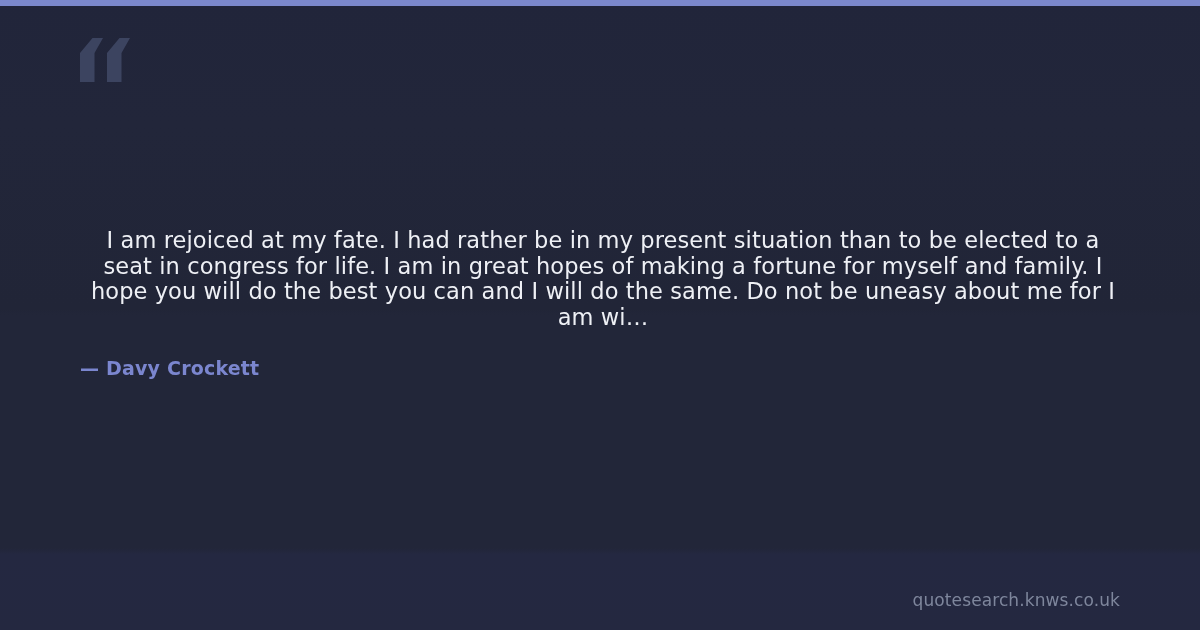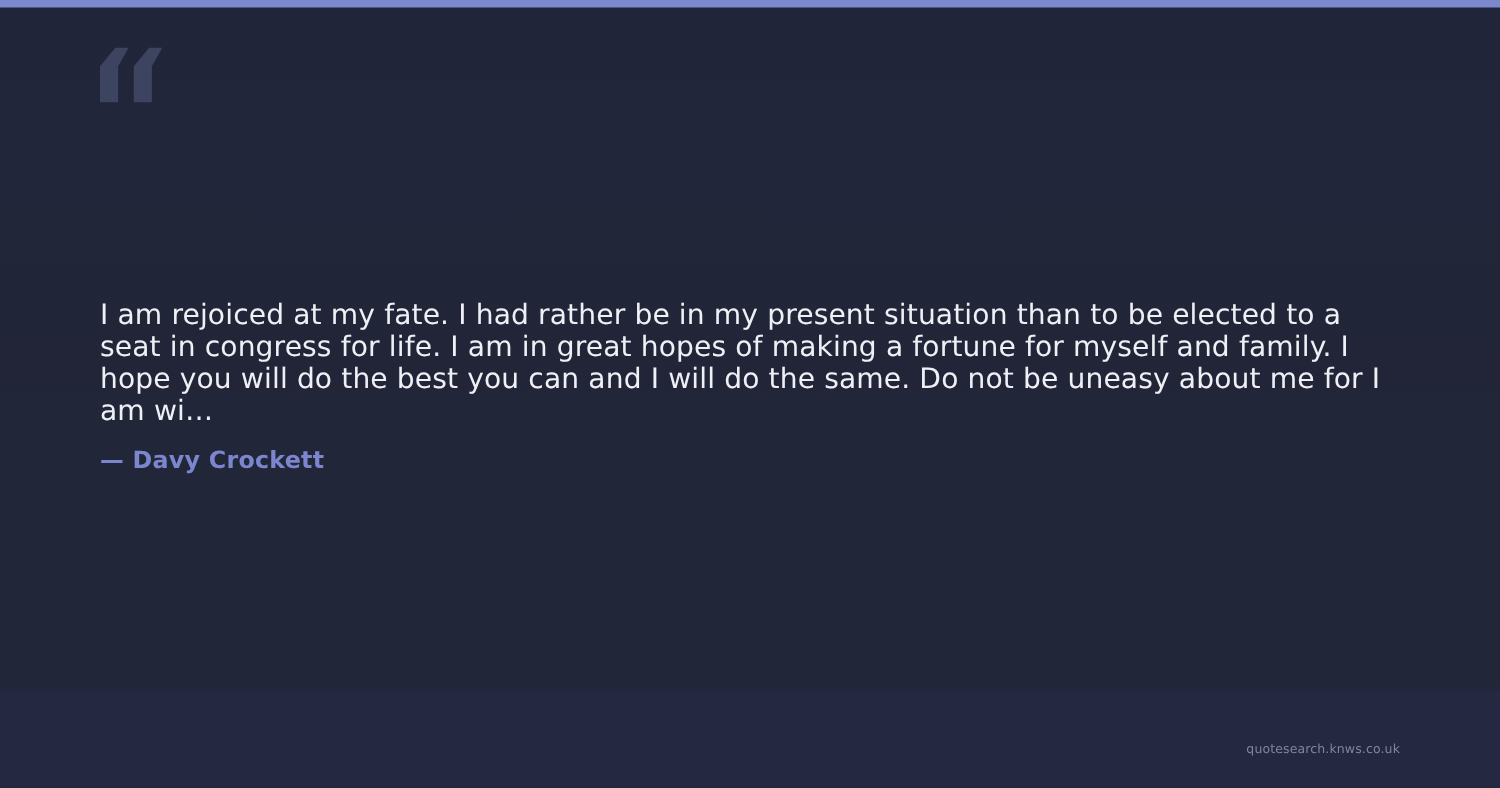--- a/index.html
+++ b/index.html
@@ -53,28 +53,28 @@
     top: 38px;
     width: 54px;
     height: 44px;
   }
   .quote-mark svg { display: block; }
 
   
   .quote-text {
     position: absolute;
     left: 80px;
-    top: 240px;
+    top: 228px;
     width: 1046px;
     font-size: 22.5px;
     line-height: 25.6px;
     color: #eef0f5;
     font-weight: 400;
     letter-spacing: 0.1px;
-    text-align: left;
+    text-align: center;
     white-space: normal;
   }
 
   
   .quote-author {
     position: absolute;
     left: 80px;
     top: 354px;
     font-size: 19px;
     line-height: 28px;
@@ -82,21 +82,21 @@
     color: #7b86cf;
     letter-spacing: 0.2px;
     white-space: pre;
   }
 
   
   .source-url {
     position: absolute;
     right: 80px;
     bottom: 20px;
-    font-size: 10px;
+    font-size: 17px;
     line-height: 20px;
     color: #7e869c;
     letter-spacing: 0.1px;
     text-align: center;
   }
 </style>
 </head>
 <body>
 
 <div class="quote-card">

